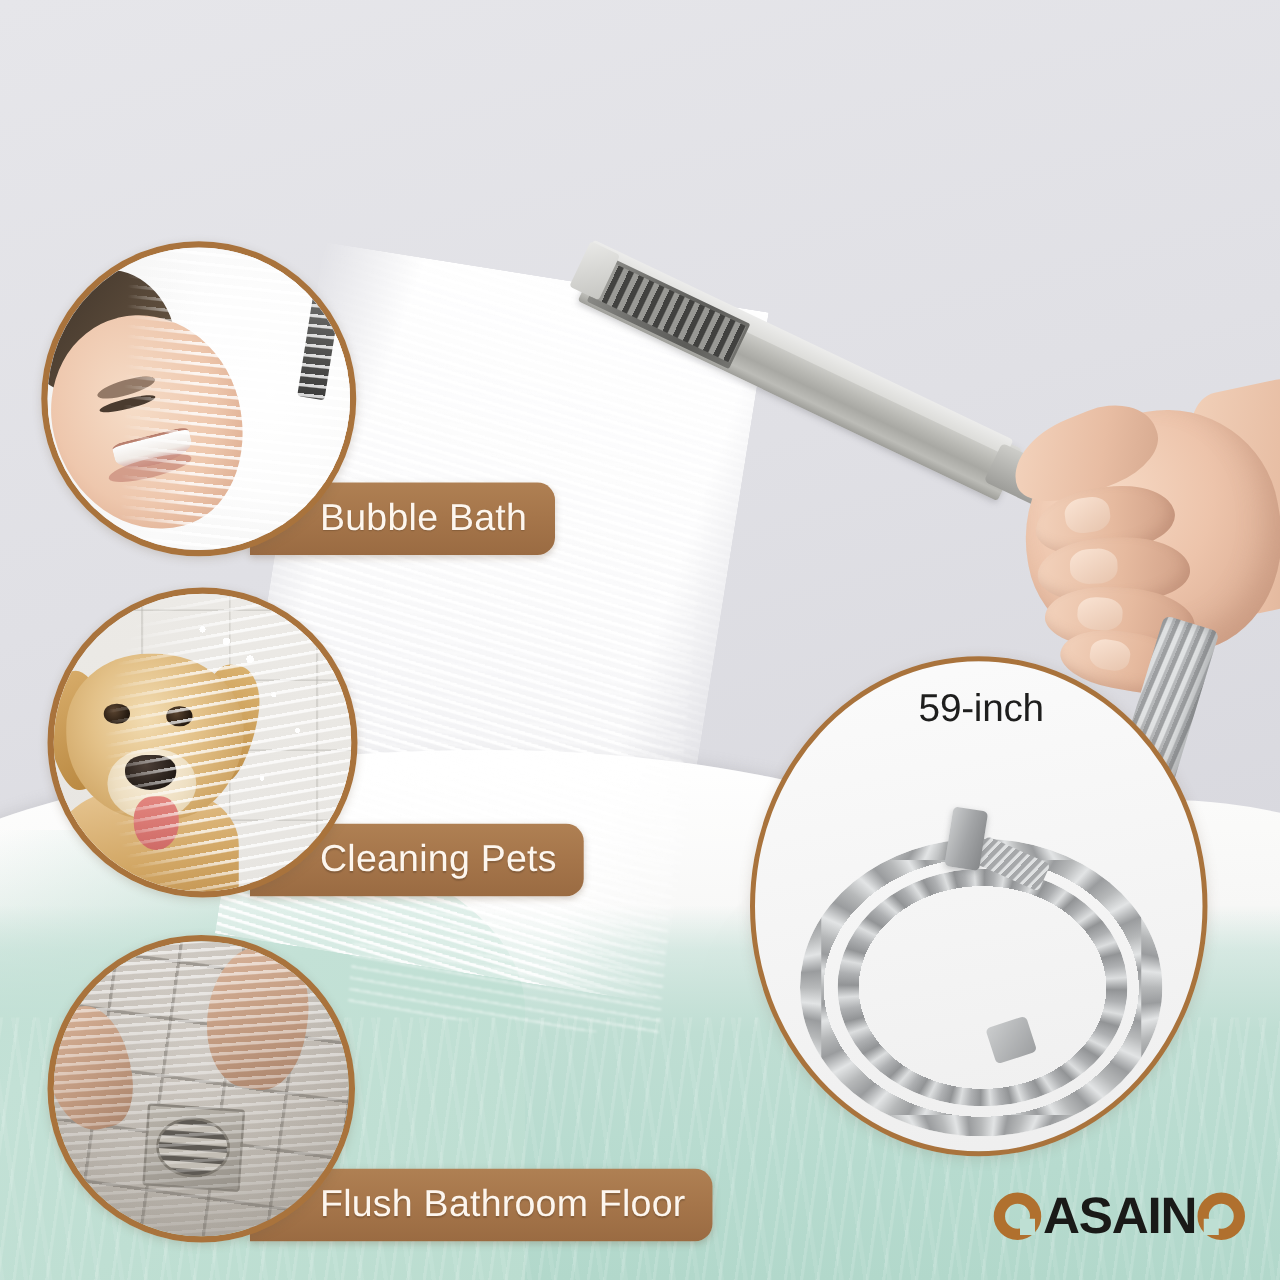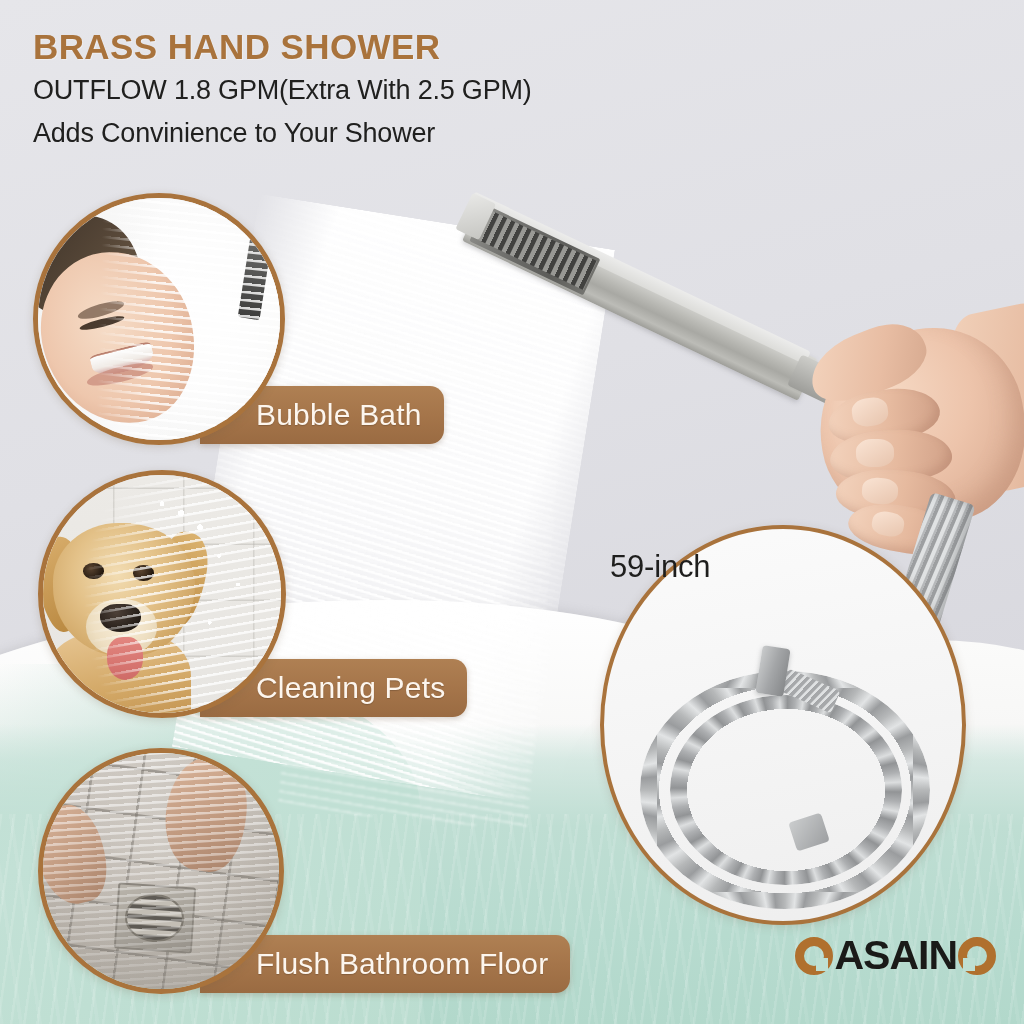--- a/index.html
+++ b/index.html
@@ -506,21 +506,21 @@
     box-shadow:0 2px 6px rgba(110,85,60,.28);
     text-shadow:0 1px 1px rgba(70,50,32,.30);
   }
   .pill-1 { left:200px; top:386px; height:58px; }
   .pill-2 { left:200px; top:659px; height:58px; }
   .pill-3 { left:200px; top:935px; height:58px; }
 
   
   .hose-caption {
     position:absolute; left:610px; top:548px; width:350px;
-    z-index:8; 
+    z-index:8; text-align:center;
     font-size:31px; color:#1e1e1d; line-height:1.24;
     letter-spacing:-.2px;
   }
 
   
   .logo {
     position:absolute; right:28px; bottom:28px;
     display:flex; align-items:center; z-index:9;
   }
   .logo-ring {
@@ -531,21 +531,21 @@
   }
   .logo-ring::after {
     content:""; position:absolute;
     width:12px; height:13px;
     background:#bedfd3;
     right:-4px; top:12px;
   }
   .logo-ring.right::after { left:-4px; right:auto; }
   .logo-text {
     font-size:41px; font-weight:bold; color:#1a1a18;
-    letter-spacing:-1px; margin:17px 1px;
+    letter-spacing:-1px; margin:0 1px;
   }
 </style>
 </head>
 <body>
 
 <div id="infographic">
 
   <div class="bg-wall"></div>
   <div class="tub-rim"></div>
   <div class="tub-rim-right"></div>
@@ -573,25 +573,20 @@
     <div class="finger f2"></div>
     <div class="finger f3"></div>
     <div class="finger f4"></div>
     <div class="nail n1"></div>
     <div class="nail n2"></div>
     <div class="nail n3"></div>
     <div class="nail n4"></div>
   </div>
   <div class="hose-tail"></div>
 
-  <div class="head-block">
-    <div class="title">BRASS HAND SHOWER</div>
-    <div class="subtitle">OUTFLOW 1.8 GPM(Extra With 2.5 GPM)</div>
-    <div class="subtitle">Adds Convinience to Your Shower</div>
-  </div>
 
   <div class="pill pill-1">Bubble Bath</div>
   <div class="pill pill-2">Cleaning Pets</div>
   <div class="pill pill-3">Flush Bathroom Floor</div>
 
   <div class="circle c-woman">
     <div class="photo ph-woman">
       <div class="w-hair"></div>
       <div class="w-face"></div>
       <div class="w-brow"></div>

